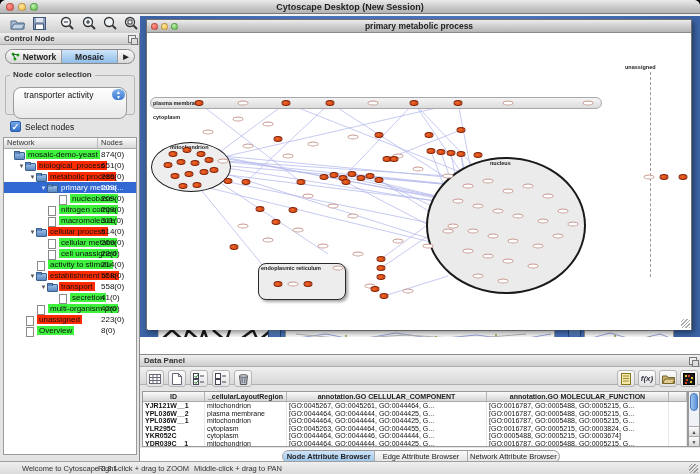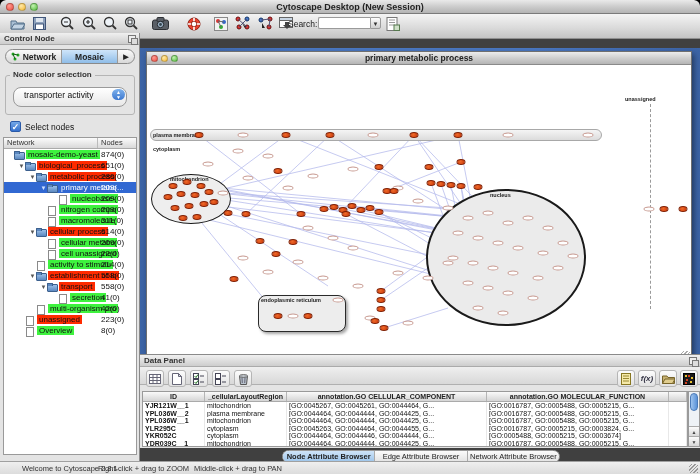--- a/index.html
+++ b/index.html
@@ -1,18 +1,18 @@
 <!DOCTYPE html>
 <html><head>
 <meta charset="utf-8">
 <style>
   * { box-sizing: border-box; margin: 0; padding: 0; }
   html,body { width:700px; height:474px; overflow:hidden; }
   body { font-family: "Liberation Sans", sans-serif; background:#000; }
-  .window { position:relative; width:700px; height:474px; background:#404040;
+  .window { position:relative; width:700px; height:474px; background:#ffffff;
             border-radius:6px 6px 0 0; overflow:hidden; }
 
   
   .titlebar { position:absolute; left:0; top:0; width:700px; height:14px;
     background:linear-gradient(#eaeaea,#cfcfcf 45%,#b3b3b3); border-bottom:1px solid #7a7a7a;
     border-radius:6px 6px 0 0; }
   .titlebar .title { position:absolute; left:0; right:0; top:2px; text-align:center;
     font-size:9px; font-weight:bold; color:#222; }
   .tl { position:absolute; top:3px; width:8px; height:8px; border-radius:50%;
     border:1px solid rgba(0,0,0,.25); }
@@ -49,21 +49,21 @@
     background:linear-gradient(#fafafa,#d8d8d8); }
   .cp-tab { flex:1; display:flex; align-items:center; justify-content:center; gap:3px;
     font-size:8.5px; font-weight:bold; color:#222; border-right:1px solid #9a9a9a; }
   .cp-tab.selected { background:linear-gradient(#cfe5fa,#8fbde8); }
   .cp-tab.arrow { flex:0 0 16px; font-size:7px; border-right:none; }
 
   .groupbox { position:absolute; left:5px; top:42px; width:130px; height:40px;
     border:1px solid #b5b5b5; border-radius:3px; }
   .groupbox .gb-label { position:absolute; top:-6px; left:4px; background:#e4e4e4;
     font-size:8px; font-weight:bold; color:#333; padding:0 3px; }
-  .combo { position:absolute; left:7px; top:11px; width:114px; height:20px;
+  .combo { position:absolute; left:7px; top:11px; width:114px; height:32px;
     background:linear-gradient(#ffffff,#e8e8e8); border:1px solid #9a9a9a; border-radius:8px;
     font-size:8.5px; color:#111; line-height:14px; padding-left:10px; }
   .combo-cap { position:absolute; right:1px; top:1px; width:13px; height:11px; border-radius:7px;
     background:linear-gradient(#7fb2ec,#3c78d0); color:#fff; font-size:5px; line-height:5px;
     text-align:center; padding-top:1px; }
 
   .checkbox-row { position:absolute; left:10px; top:88px; display:flex; align-items:center; gap:4px; }
   .checkbox { width:11px; height:11px; border-radius:2px; border:1px solid #2a5aa8;
     background:linear-gradient(#74a8e8,#3570cc); color:#fff; font-size:9px; line-height:10px;
     text-align:center; font-weight:bold; }
@@ -88,21 +88,21 @@
   .icon-file:before { content:""; position:absolute; left:1px; top:0; width:6px; height:8px;
     background:#fff; border:1px solid #8a8a8a; }
   .tr-label { padding:0 2px; color:#111; }
   .tr-label.green { background:#3ef23e; }
   .tr-label.red { background:#ff2b00; }
   .tree-row.selected .tr-label { background:transparent; color:#fff; }
   .tr-count { position:absolute; left:97px; color:#111; }
   .tree-row.selected .tr-count { color:#fff; }
 
   
-  .mdi { position:absolute; left:140px; top:48px; width:560px; height:321px;
+  .mdi { position:absolute; left:140px; top:16px; width:560px; height:321px;
     background:linear-gradient(90deg,#3c64a6,#4a77c2 30%,#4a77c2 70%,#3c64a6); overflow:hidden; }
 
   .iframe { position:absolute; left:6px; top:3px; width:546px; height:311px;
     background:#fff; border:1px solid #6f6f6f; box-shadow:2px 3px 6px rgba(0,0,0,.45); }
   .iframe-titlebar { position:relative; height:13px;
     background:linear-gradient(#ececec,#cfcfcf 50%,#b5b5b5); border-bottom:1px solid #8a8a8a; }
   .iframe-titlebar .title { position:absolute; left:0; right:0; top:1px; text-align:center;
     font-size:8.5px; font-weight:bold; color:#222; }
   .tl2 { position:absolute; top:3px; width:7px; height:7px; border-radius:50%;
     border:1px solid rgba(0,0,0,.25); }

